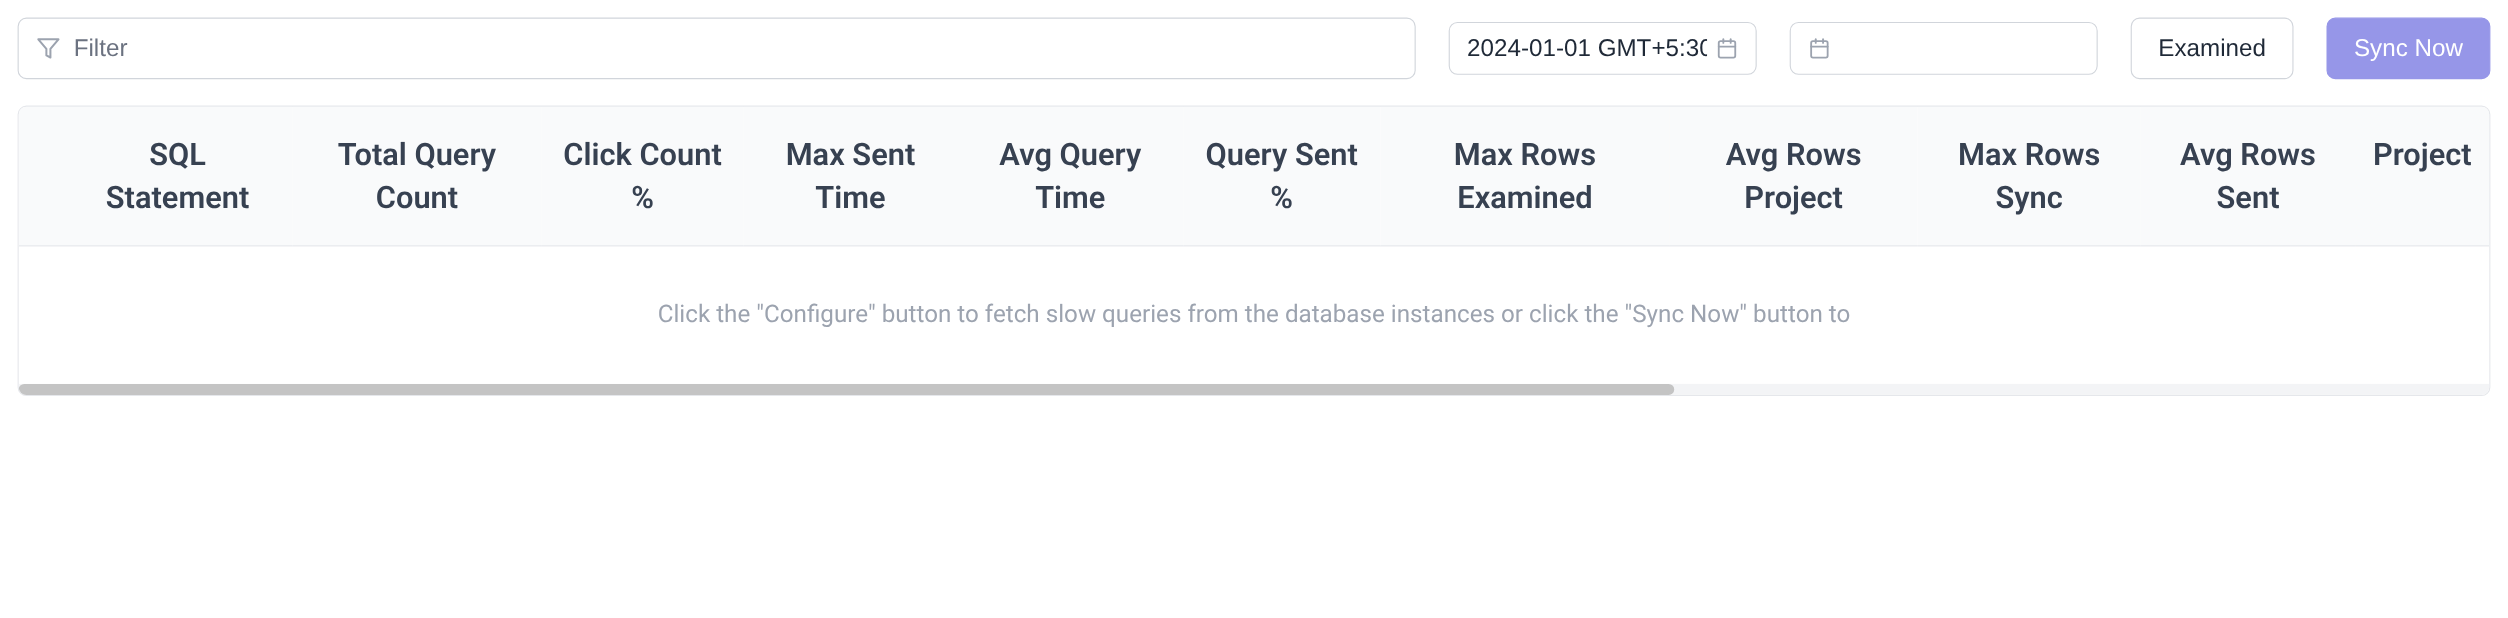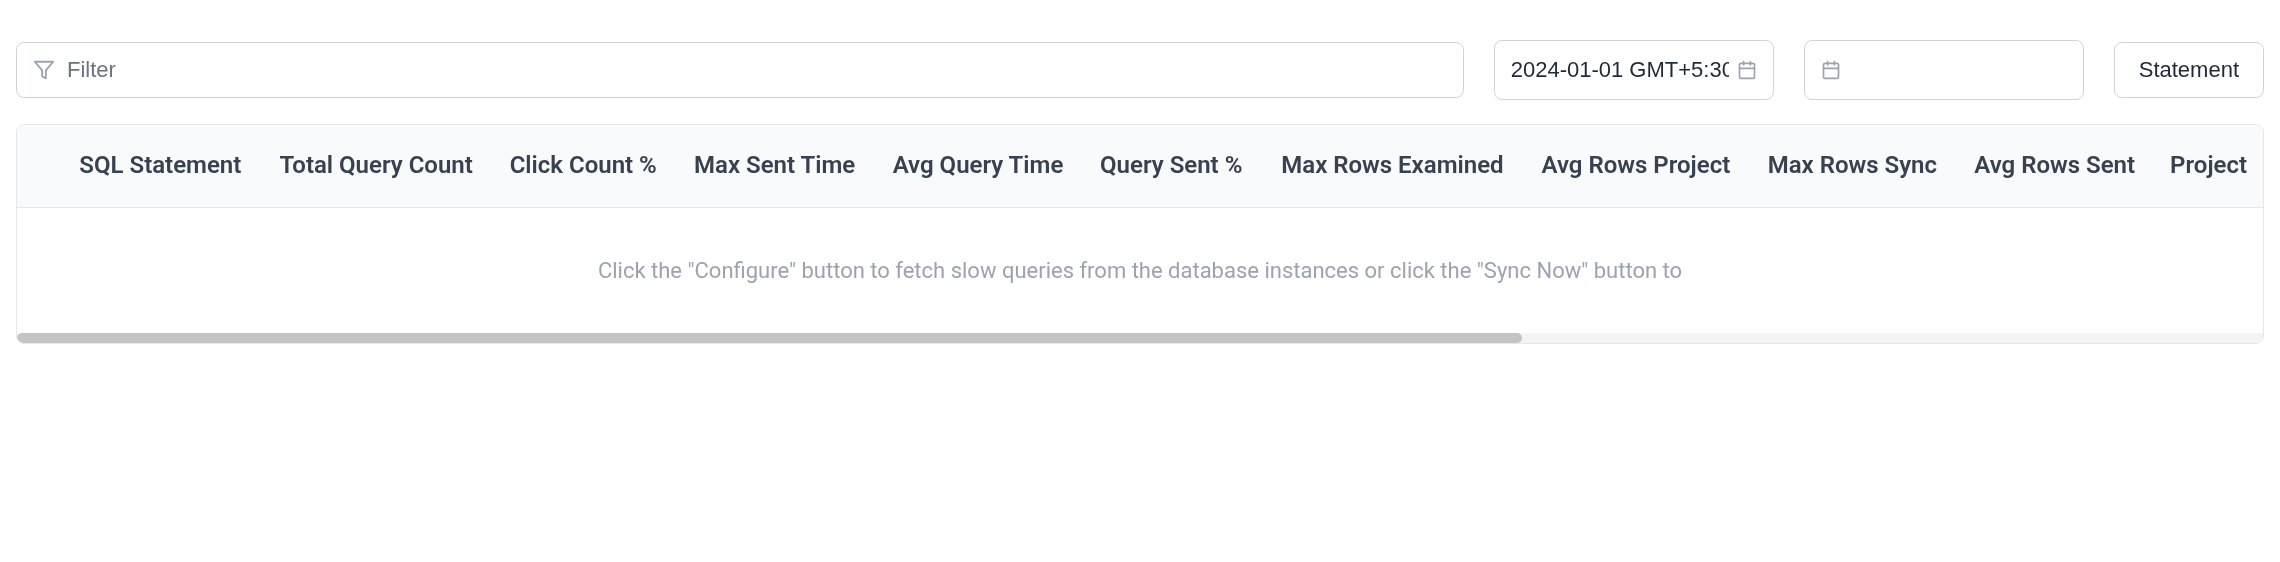--- a/index.html
+++ b/index.html
@@ -12,21 +12,20 @@
       background: #ffffff;
       padding: 16px;
       font-size: 20px;
       color: #1f2937;
     }
     .toolbar {
       display: flex;
       gap: 30px;
       margin-bottom: 24px;
       align-items: center;
-      margin-top: 24px;
     }
     .filter-input-wrapper {
       flex: 1;
       display: flex;
       align-items: center;
       border: 1px solid #d1d5db;
       border-radius: 8px;
       padding: 0 16px;
       height: 56px;
       background: #fff;
@@ -45,21 +44,21 @@
     }
     .filter-input::placeholder {
       color: #6b7280;
     }
     .date-input-wrapper {
       display: flex;
       align-items: center;
       border: 1px solid #d1d5db;
       border-radius: 8px;
       padding: 0 16px;
-      height: 60px;
+      height: 48px;
       background: #fff;
       width: 280px;
       gap: 8px;
     }
     .date-input {
       flex: 1;
       border: none;
       outline: none;
       font-size: 22px;
       color: #1f2937;
@@ -97,23 +96,23 @@
     }
     table {
       width: 100%;
       border-collapse: collapse;
       min-width: 1620px;
     }
     thead {
       background: #f9fafb;
     }
     th {
-      text-align: right;
+      text-align: center;
       padding: 24px 16px;
-      font-size: 24px;
+      font-size: 28px;
       font-weight: 600;
       color: #374151;
       border-bottom: 1px solid #e5e7eb;
       vertical-align: top;
       line-height: 1.4;
     }
     th:first-child {
       padding-left: 56px;
     }
     .empty-row td {
@@ -161,21 +160,22 @@
 
   <div class="date-input-wrapper">
     <svg class="calendar-icon" width="20" height="20" viewBox="0 0 24 24" fill="none" stroke="#9ca3af" stroke-width="2" stroke-linecap="round" stroke-linejoin="round">
       <rect x="3" y="4" width="18" height="18" rx="2" ry="2"></rect>
       <line x1="16" y1="2" x2="16" y2="6"></line>
       <line x1="8" y1="2" x2="8" y2="6"></line>
       <line x1="3" y1="10" x2="21" y2="10"></line>
     </svg>
   </div>
 
-  <button class="btn">Statement</button>
+  <button class="btn">Examined</button>
+  <button class="btn btn-primary">Sync Now</button>
 </div>
 
 <div class="table-container">
   <table>
     <thead>
       <tr>
         <th>SQL Statement</th>
         <th>Total Query Count</th>
         <th>Click Count %</th>
         <th>Max Sent Time</th>

